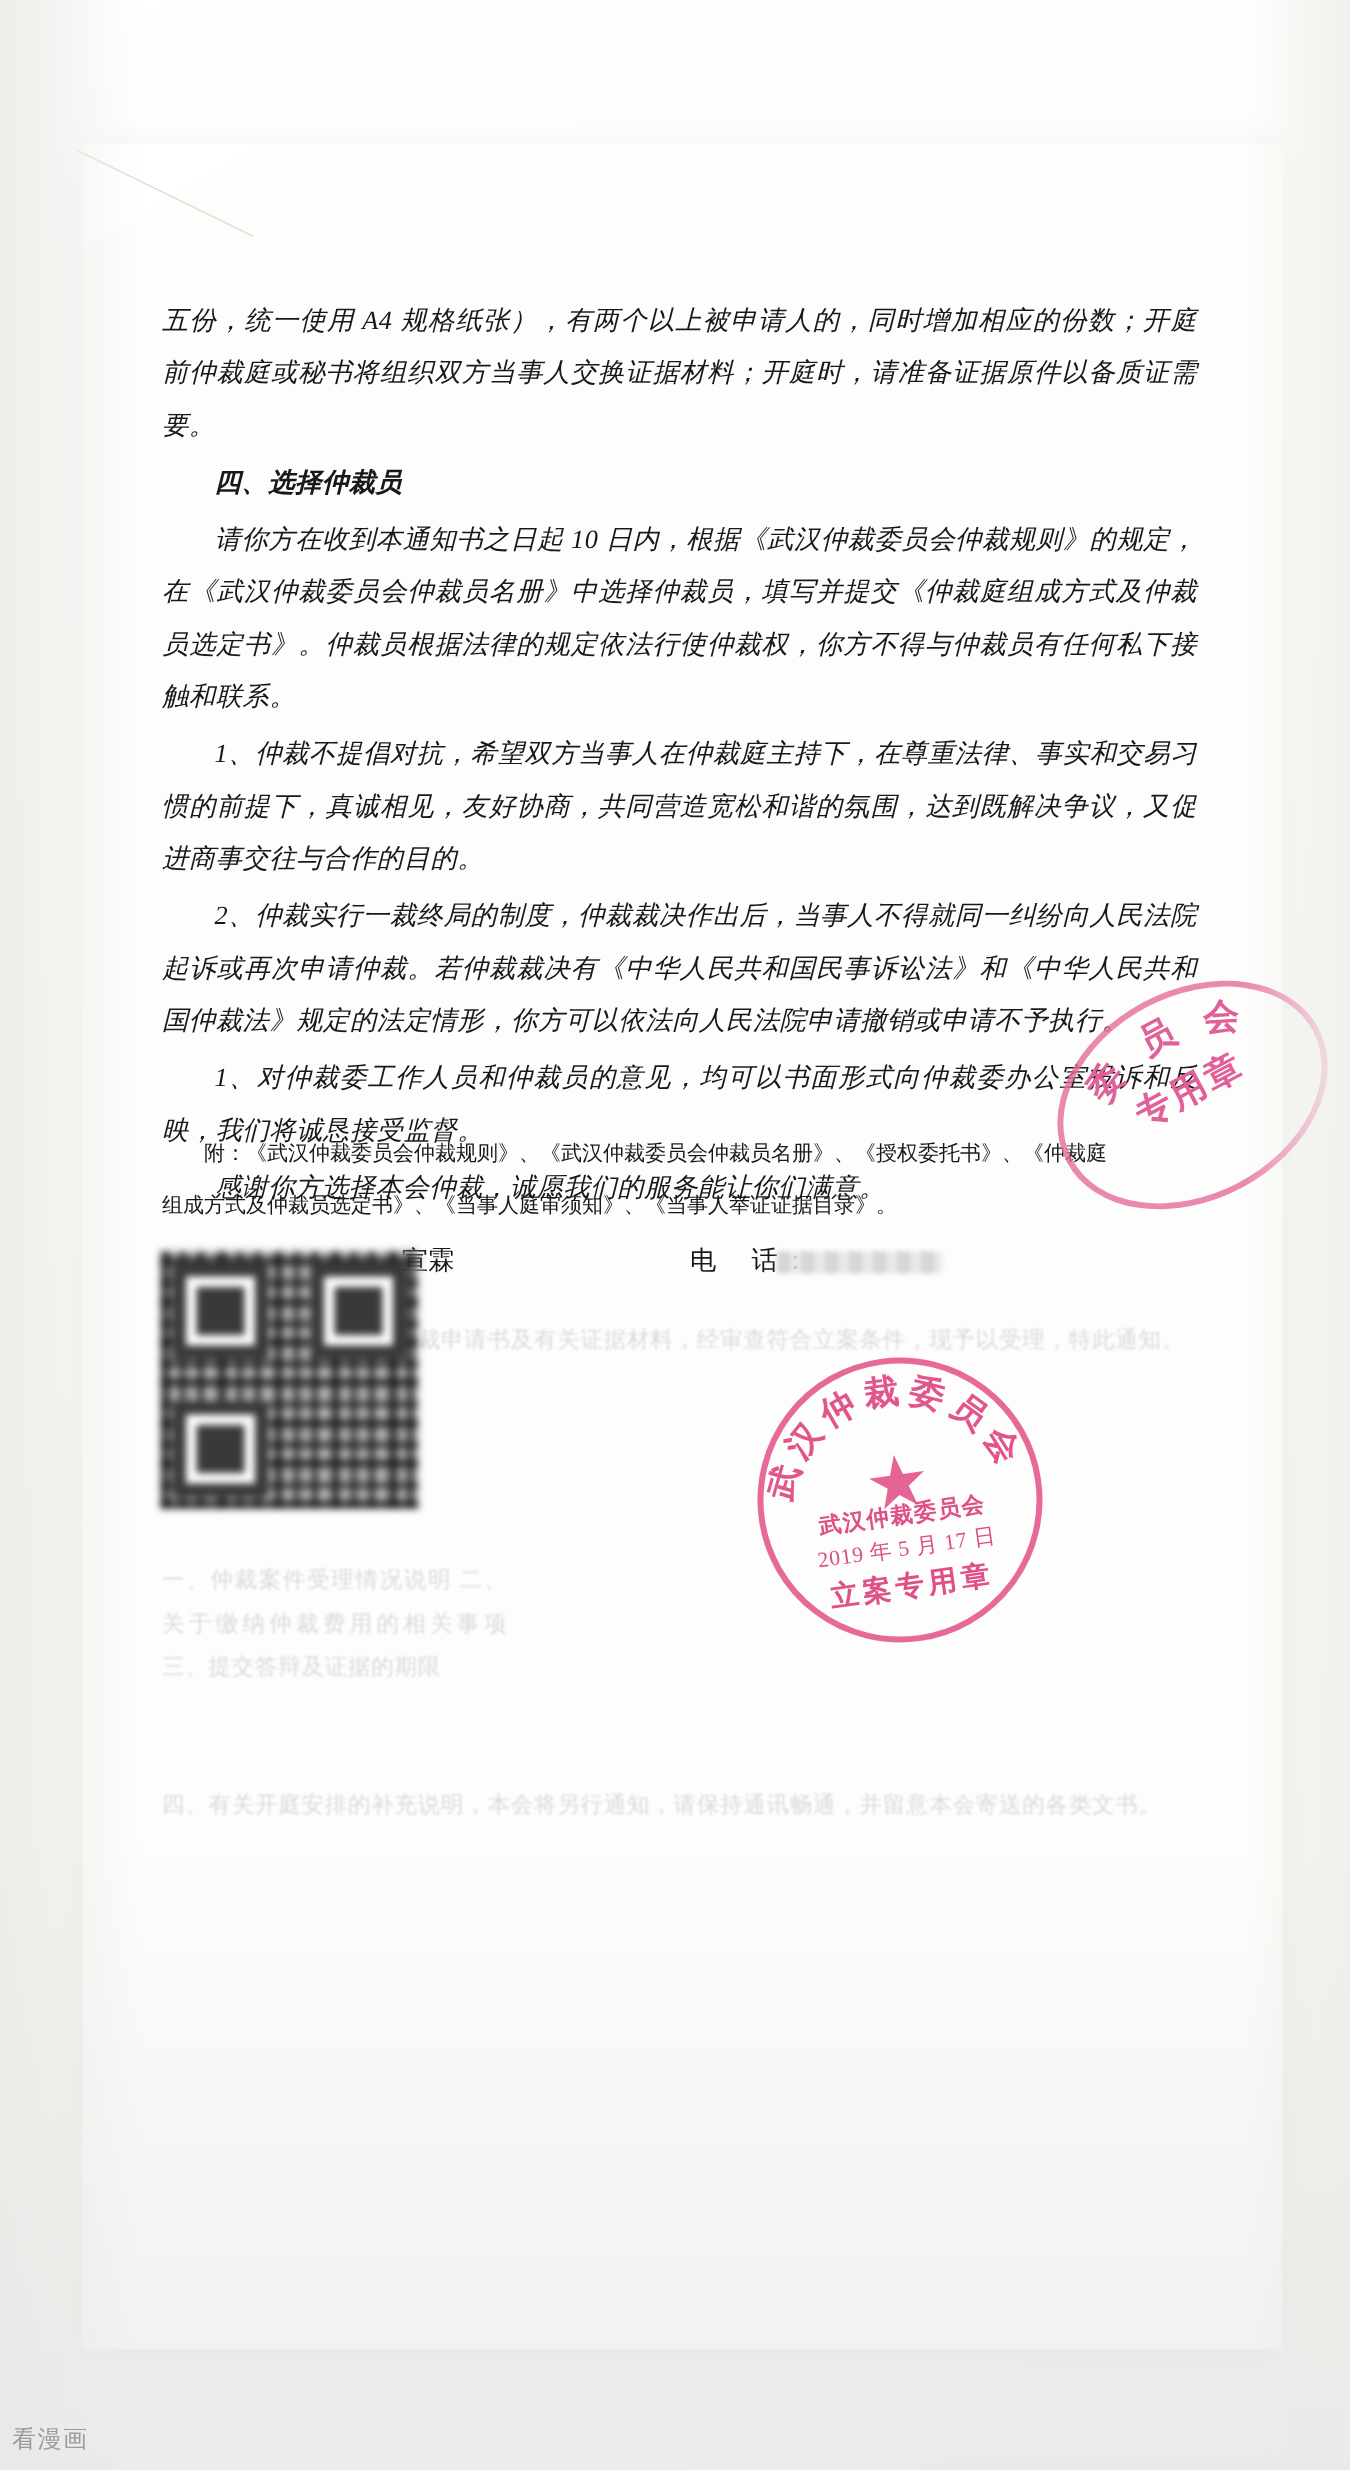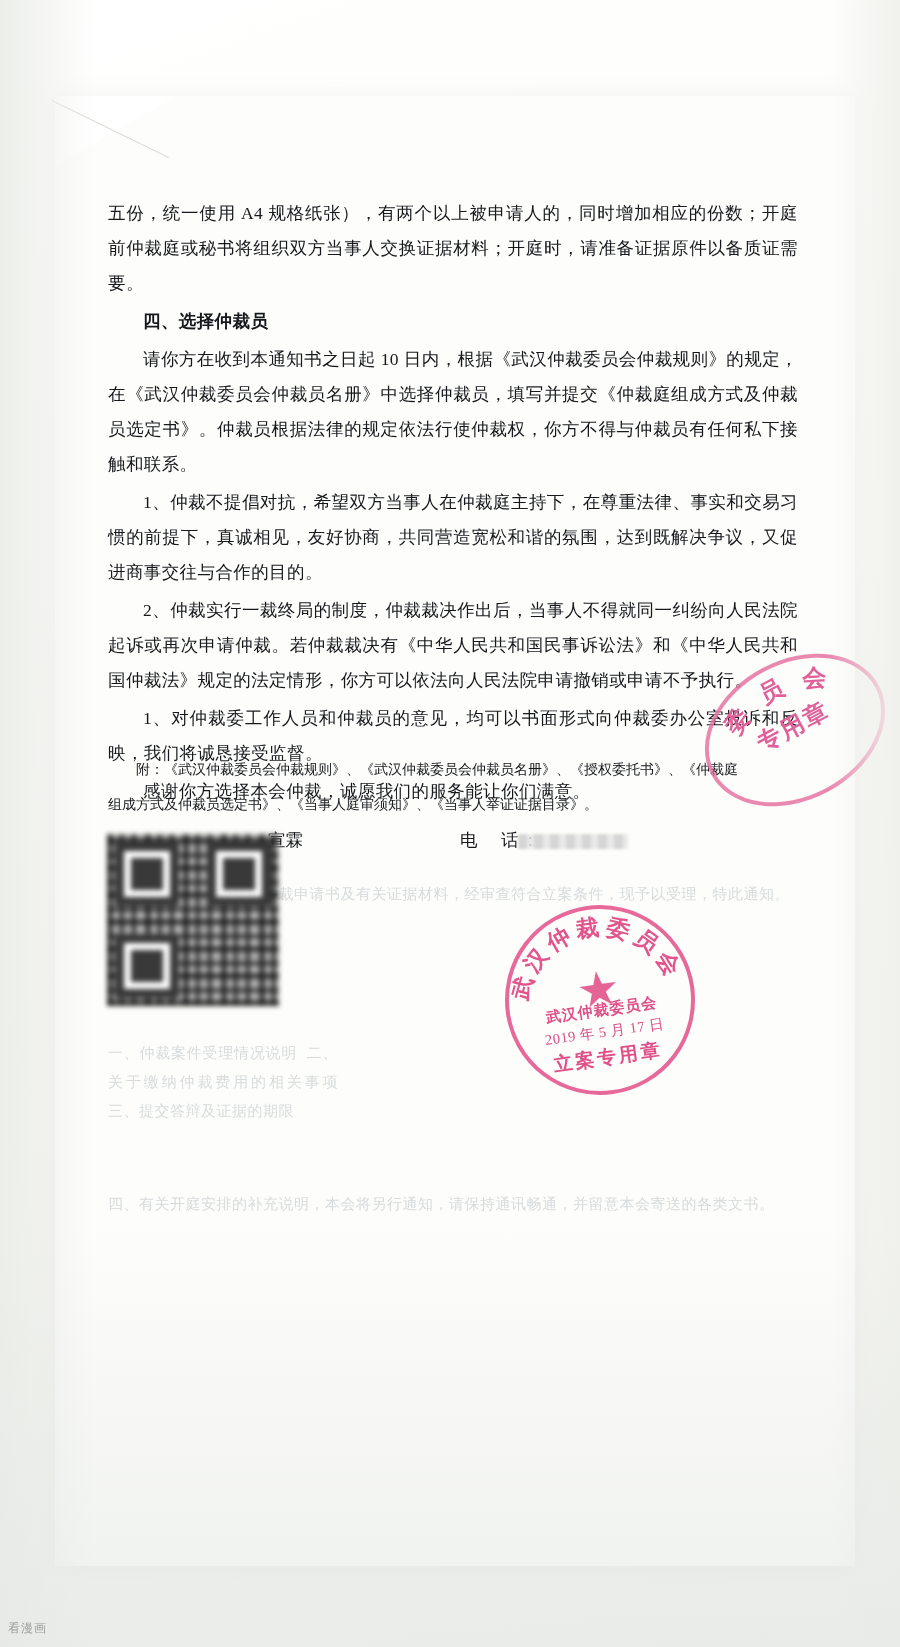--- a/index.html
+++ b/index.html
@@ -72,21 +72,21 @@
     position: absolute;
     left: 108px;
     top: 196px;
     width: 690px;
     font-size: 17.5px;
     line-height: 35px;
     color: #16181c;
     letter-spacing: 0.4px;
     text-align: justify;
   }
-  #doc-text p { margin: 0 0 3px 0; }
+  #doc-text p { margin: 0 0 3px 0; font-style: italic; }
   .indent { text-indent: 2em; }
   .heading {
     font-weight: bold;
     text-indent: 2em;
     margin-top: 4px;
   }
   .attach-block {
     position: absolute;
     left: 108px;
     top: 752px;
@@ -168,21 +168,21 @@
     line-height: 29px;
     color: #b9c0c4;
     opacity: .55;
     filter: blur(0.7px);
     text-align: justify;
     letter-spacing: .5px;
     user-select: none;
   }
   .bleed p { margin: 0 0 2px 0; }
   #bleed-1 { top: 880px; }
-  #bleed-2 { top: 1040px; left: 108px; width: 230px; font-family: Liberation Mono, monospace; }
+  #bleed-2 { top: 1040px; left: 108px; width: 230px; }
   #bleed-3 { top: 1120px; }
   #bleed-4 { top: 1190px; }
 
   
   .seal {
     position: absolute;
     color: #e0548a;
     pointer-events: none;
   }
   
@@ -268,21 +268,21 @@
     font-size: 24px;
     font-weight: bold;
     color: #e2609a;
     letter-spacing: 2px;
   }
 
   
   #watermark {
     position: absolute;
     left: 8px; bottom: 10px;
-    font-size: 12px;
+    font-size: 16px;
     color: #8e8e8e;
     font-family: "Liberation Sans", sans-serif;
     letter-spacing: 1px;
     opacity: .85;
   }
 </style>
 </head>
 <body>
 
 <div id="page-photo">

